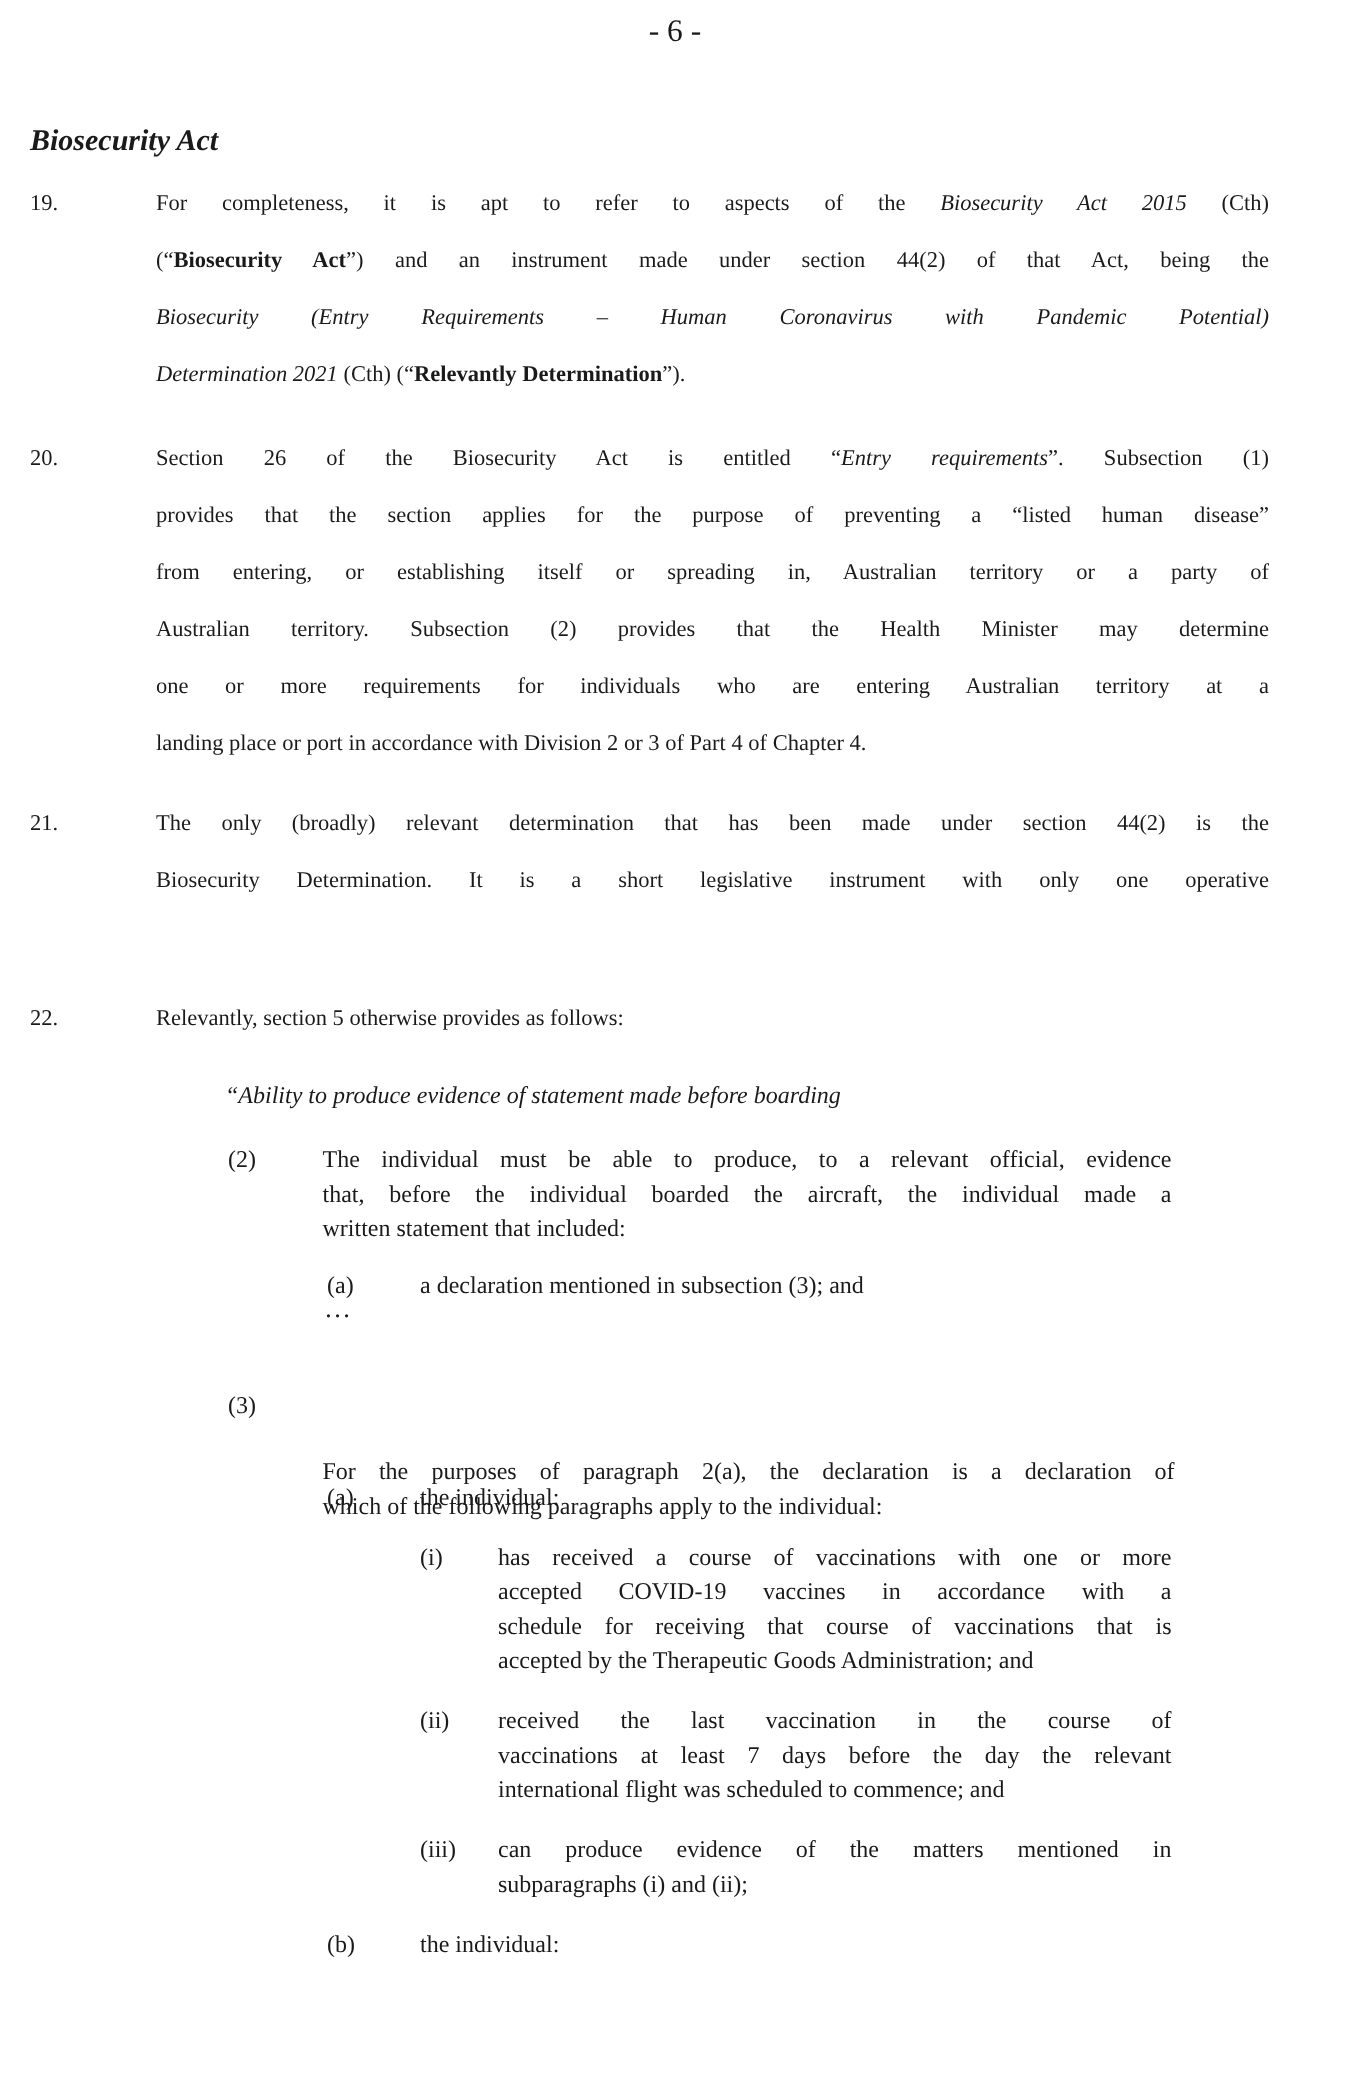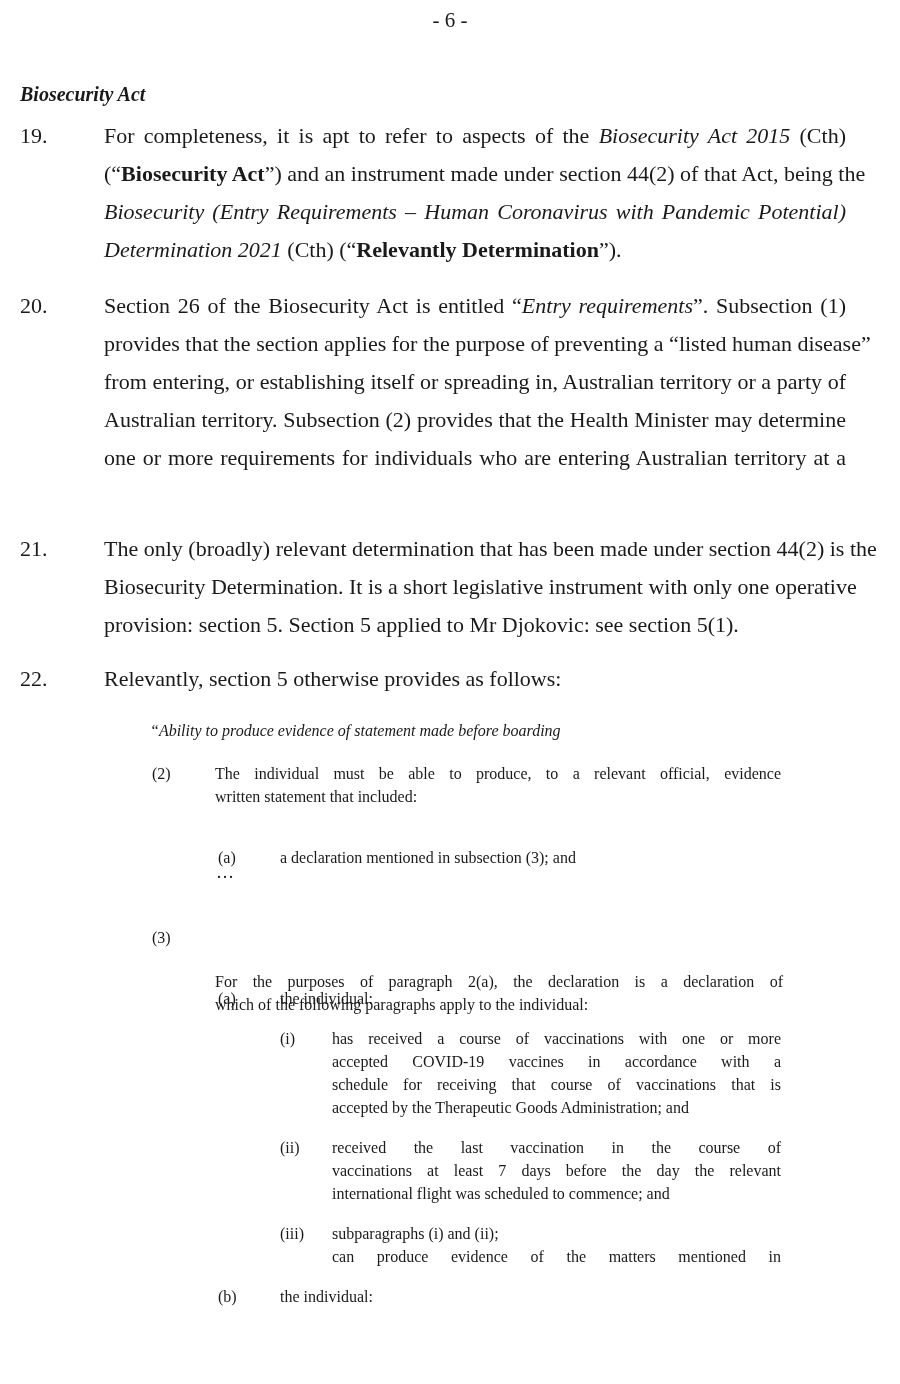--- a/index.html
+++ b/index.html
@@ -4,21 +4,21 @@
 <style>
   html, body { margin: 0; padding: 0; background: #ffffff; }
   body {
     width: 900px; height: 1384px; position: relative; overflow: hidden;
     font-family: "Liberation Serif", "DejaVu Serif", serif;
     color: #1a1a1a;
   }
   .page-number { position: absolute; top: 8px; left: 0; width: 900px; text-align: center; font-size: 21px; }
   .heading { position: absolute; left: 20px; top: 83px; font-size: 20px; font-style: italic; font-weight: bold; }
 
-  .para { position: absolute; left: 20px; width: 826px; font-size: 22px; line-height: 38px; }
+  .para { position: absolute; left: 20px; width: 826px; font-size: 15px; line-height: 38px; }
   .para .num { position: absolute; left: 0; top: 0; }
   .para .body { margin-left: 84px; text-align: justify; }
   .para .body .ln { display: block; text-align: justify; text-align-last: justify; white-space: nowrap; }
   .para .body .ln.last { text-align-last: left; }
 
   .quote { position: absolute; font-size: 16px; line-height: 23px; }
   .q-title { left: 150px; top: 719px; font-style: italic; }
   .sub { position: absolute; }
   .sub .lbl { position: absolute; left: 0; top: 0; }
   .sub .txt { position: absolute; top: 0; }
@@ -44,43 +44,44 @@
     </div>
 </div>
 <div class="para" style="top:287px;">
   <span class="num">20.</span>
   <div class="body">
       <span class="ln"><span>Section 26 of the Biosecurity Act is entitled “</span><i>Entry requirements</i><span>”.  Subsection (1)</span></span>
       <span class="ln"><span>provides that the section applies for the purpose of preventing a “listed human disease”</span></span>
       <span class="ln"><span>from entering, or establishing itself or spreading in, Australian territory or a party of</span></span>
       <span class="ln"><span>Australian territory.  Subsection (2) provides that the Health Minister may determine</span></span>
       <span class="ln"><span>one or more requirements for individuals who are entering Australian territory at a</span></span>
+      <span class="ln last"><span>landing place or port in accordance with Division 2 or 3 of Part 4 of Chapter 4.</span></span>
     </div>
 </div>
 <div class="para" style="top:530px;">
   <span class="num">21.</span>
   <div class="body">
       <span class="ln"><span>The only (broadly) relevant determination that has been made under section 44(2) is the</span></span>
       <span class="ln"><span>Biosecurity Determination.  It is a short legislative instrument with only one operative</span></span>
-      <span class="ln last"><span>provision: section 5.  Section 5 applied to Mr Djokovic: see section 5(1).</span></span>
     </div>
 </div>
 <div class="para" style="top:660px;">
   <span class="num">22.</span>
   <div class="body">
       <span class="ln last"><span>Relevantly, section 5 otherwise provides as follows:</span></span>
     </div>
 </div>
 
 <div class="quote q-title">“Ability to produce evidence of statement made before boarding</div>
 
 <div class="quote sub" style="left:152px; top:762px; width:630px;">
   <span class="lbl">(2)</span>
   <div class="txt" style="left:63px; width:566px;">
       <span class="ln">The individual must be able to produce, to a relevant official, evidence</span>
+      <span class="ln">that, before the individual boarded the aircraft, the individual made a</span>
       <span class="ln last">written statement that included:</span>
     </div>
 </div>
 <div class="quote sub" style="left:218px; top:846px; width:560px;">
   <span class="lbl">(a)</span>
   <span class="txt" style="left:62px; white-space:nowrap;">a declaration mentioned in subsection (3); and</span>
 </div>
 <div class="ellipsis">…</div>
 
 <div class="quote sub" style="left:152px; top:926px; width:630px;">
@@ -107,20 +108,20 @@
   <span class="lbl">(ii)</span>
   <div class="txt" style="left:52px; width:449px;">
       <span class="ln">received the last vaccination in the course of</span>
       <span class="ln">vaccinations at least 7 days before the day the relevant</span>
       <span class="ln last">international flight was scheduled to commence; and</span>
     </div>
 </div>
 <div class="quote sub" style="left:280px; top:1222px; width:502px;">
   <span class="lbl">(iii)</span>
   <div class="txt" style="left:52px; width:449px;">
+      <span class="ln">can produce evidence of the matters mentioned in</span>
       <span class="ln last">subparagraphs (i) and (ii);</span>
-      <span class="ln">can produce evidence of the matters mentioned in</span>
     </div>
 </div>
 <div class="quote sub" style="left:218px; top:1285px; width:560px;">
   <span class="lbl">(b)</span>
   <span class="txt" style="left:62px; white-space:nowrap;">the individual:</span>
 </div>
 
 </body></html>

